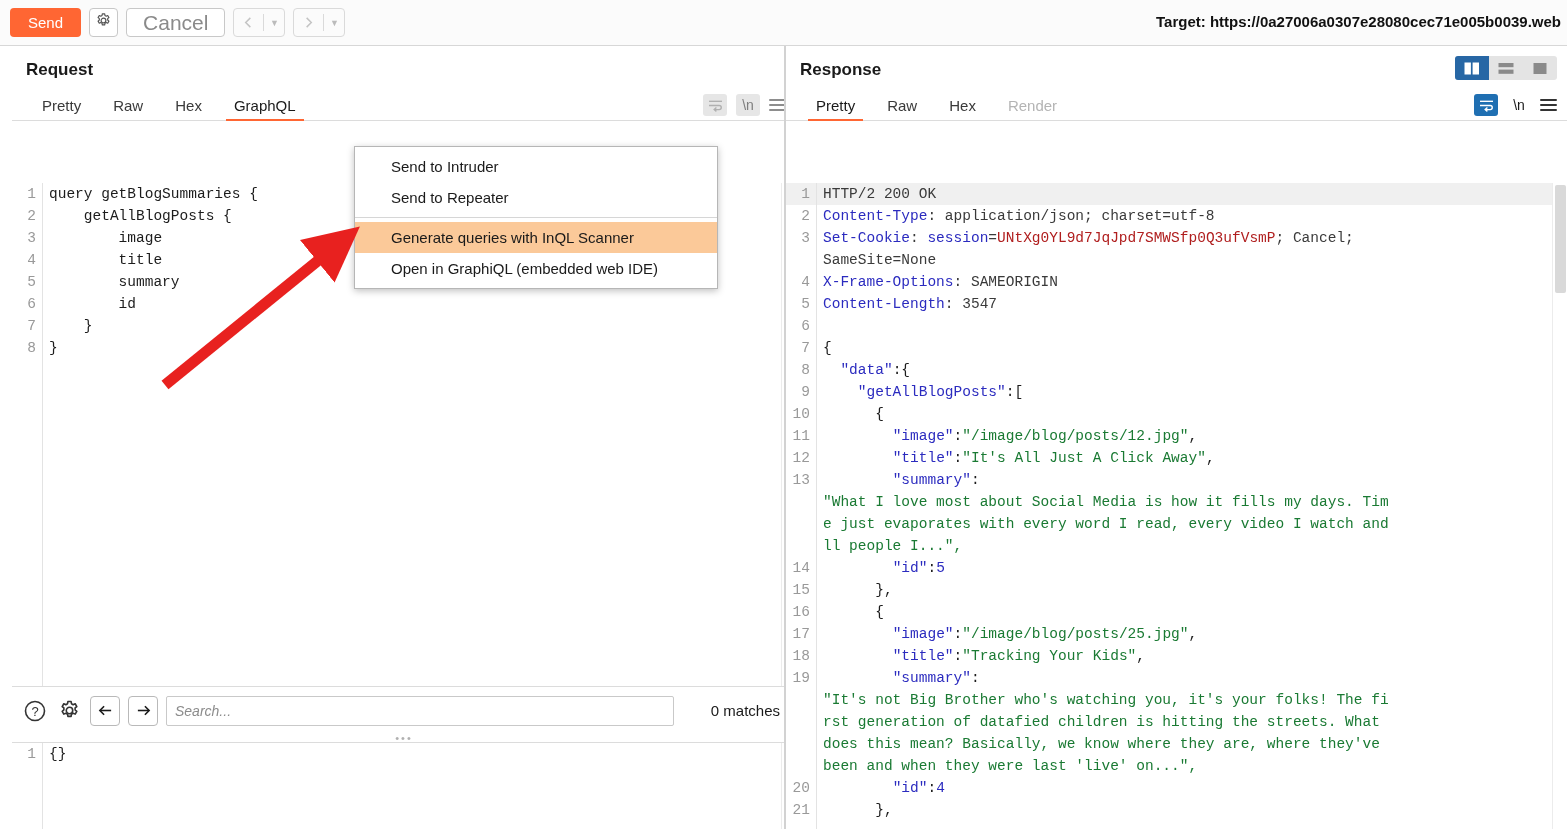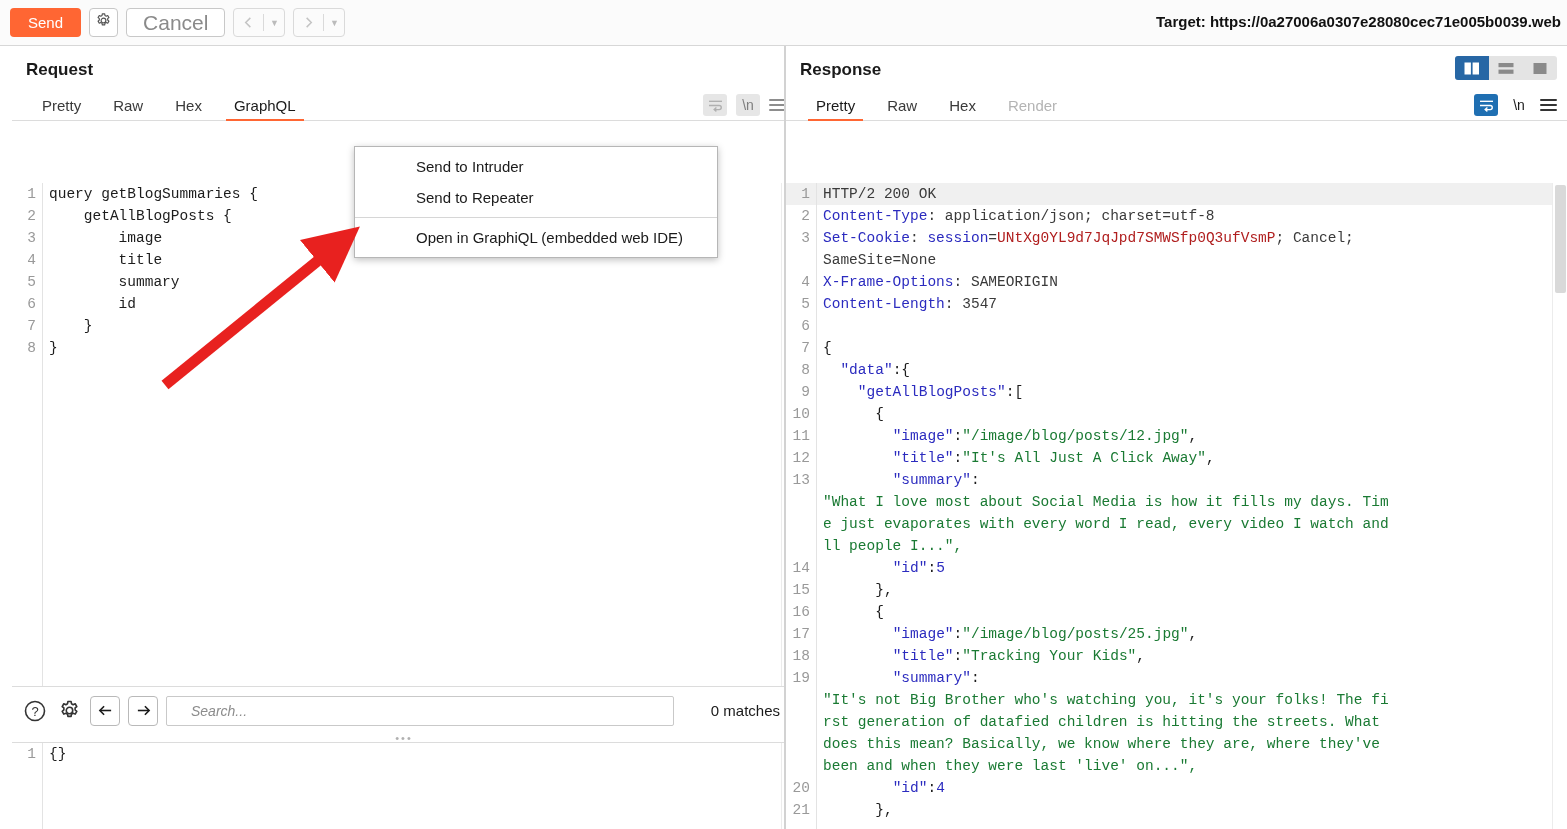--- a/index.html
+++ b/index.html
@@ -138,21 +138,21 @@
     width: 26px; height: 26px; display: flex; align-items: center; justify-content: center; cursor: pointer;
   }
   .nav-sq {
     width: 30px; height: 30px; border: 1px solid #b9b9b9; border-radius: 4px;
     background: #fff; display: flex; align-items: center; justify-content: center;
     font-size: 17px; color: #222; cursor: pointer;
   }
   .search-input {
     flex: 0 0 508px; height: 30px; border: 1px solid #c9c9c9; border-radius: 2px;
     background: #fff; font-size: 14px; font-style: italic; color: #8c8c8c;
-    padding: 0 24px; font-family: "Liberation Sans", sans-serif;
+    padding: 0 8px; font-family: "Liberation Sans", sans-serif;
   }
   .search-input::placeholder { color: #8c8c8c; font-style: italic; }
   .matches { margin-left: auto; font-size: 15px; color: #1a1a1a; padding-right: 6px; white-space: nowrap; }
 
   
   .splitter {
     position: absolute; left: 0; top: 688px; width: 784px; height: 9px;
     background: #fff; border-bottom: 1px solid #dcdcdc;
     display: flex; align-items: center; justify-content: center; cursor: row-resize;
   }
@@ -163,21 +163,20 @@
   
   .ctxmenu {
     position: absolute; left: 354px; top: 146px; width: 364px;
     background: #ffffff; border: 1px solid #b6b6b6;
     box-shadow: 0 2px 7px rgba(0,0,0,0.25);
     padding: 4px 0; z-index: 40;
   }
   .ctxitem {
     font-size: 15px; color: #1a1a1a; padding: 7px 14px 7px 36px; cursor: pointer;
     white-space: nowrap;
-    margin-left: 25px;
   }
   .ctxitem.sel { background: #fbc999; }
   .ctxsep { height: 1px; background: #d6d6d6; margin: 4px 0; }
 
   
   .arrow { position: absolute; left: 0; top: 0; width: 1567px; height: 829px; pointer-events: none; z-index: 60; }
 </style>
 </head>
 <body>
 
@@ -393,20 +392,21 @@
       <div id="res-scroll">
           <div class="thumb"></div>
         </div>
     </div>
   </div>
 
   <div class="ctxmenu" id="ctxmenu">
       <div class="ctxitem">Send to Intruder</div>
       <div class="ctxitem">Send to Repeater</div>
       <div class="ctxsep"></div>
+      <div class="ctxitem sel">Generate queries with InQL Scanner</div>
       <div class="ctxitem">Open in GraphiQL (embedded web IDE)</div>
     </div>
 
   <svg class="arrow">
     <defs>
       <marker id="ah" markerWidth="5" markerHeight="5" refX="2.2" refY="2.5" orient="auto">
         <polygon points="0,0 5,2.5 0,5" fill="#e8211f"></polygon>
       </marker>
     </defs>
     <line x1="165" y1="385" x2="336" y2="246" stroke="#e8211f" stroke-width="11" marker-end="url(#ah)"></line>

